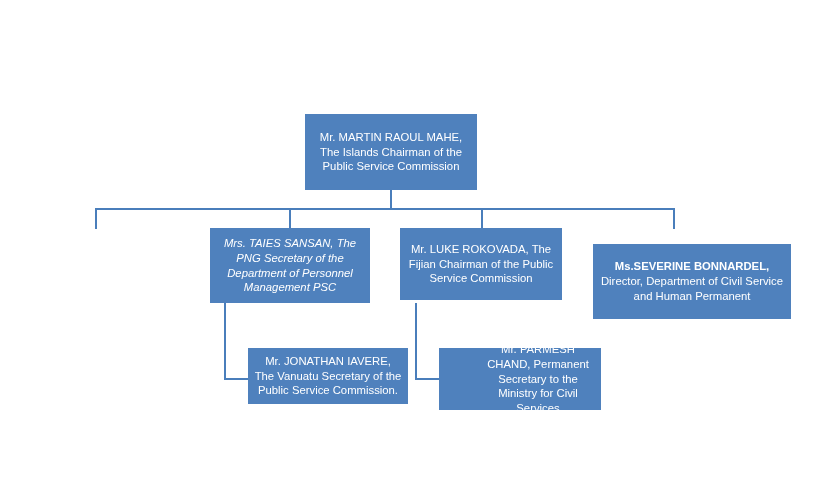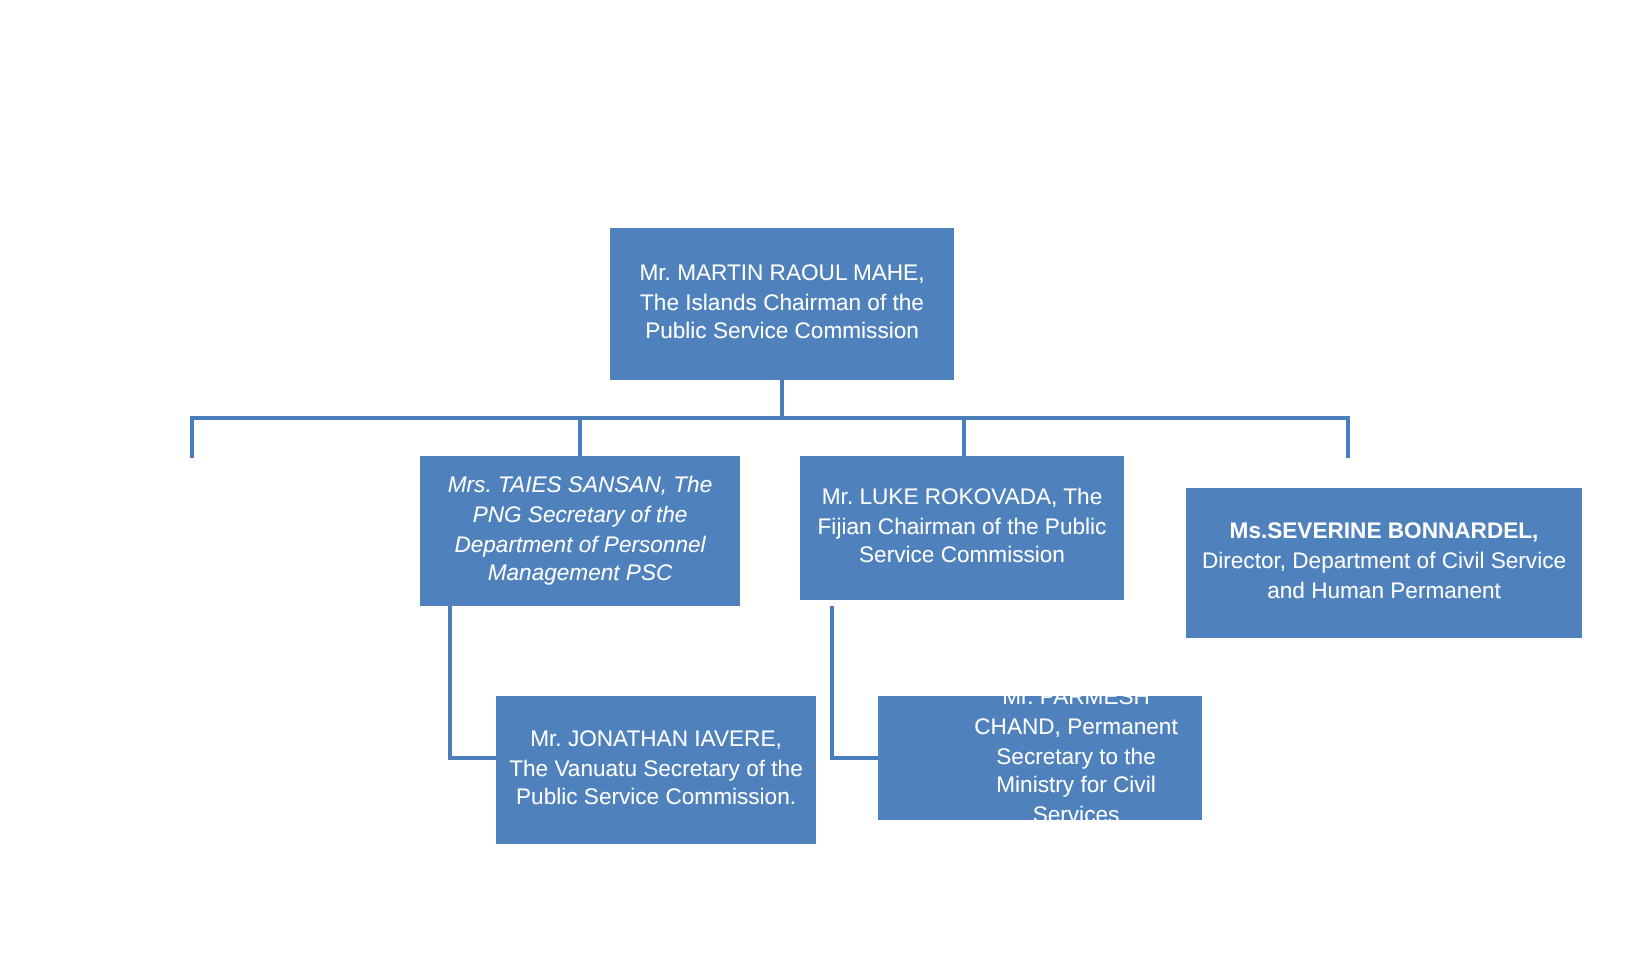--- a/index.html
+++ b/index.html
@@ -92,21 +92,21 @@
   <div class="node" style="left:400px; top:228px; width:162px; height:72px;">
     <span class="node-text">Mr. LUKE ROKOVADA, The Fijian Chairman of the Public Service Commission</span>
   </div>
 
   <div class="node bold-lead" style="left:593px; top:228px; width:198px; height:75px;margin-top:16px;">
     <span class="node-text">
       <span class="lead-line">Ms.SEVERINE BONNARDEL,</span><span>Director, Department of Civil Service and Human Permanent</span>
     </span>
   </div>
 
-  <div class="node" style="left:248px; top:348px; width:160px; height:74px;align-items:center;">
+  <div class="node" style="left:248px; top:348px; width:160px; height:56px;align-items:center;">
     <span class="node-text">Mr. JONATHAN IAVERE, The Vanuatu Secretary of the Public Service Commission.</span>
   </div>
 
   <div class="node" style="left:439px; top:348px; width:162px; height:62px;padding-left:42px;">
     <span class="node-text">Mr. PARMESH CHAND, Permanent Secretary to the Ministry for Civil Services</span>
   </div>
 
 </div>
 
 </body></html>

